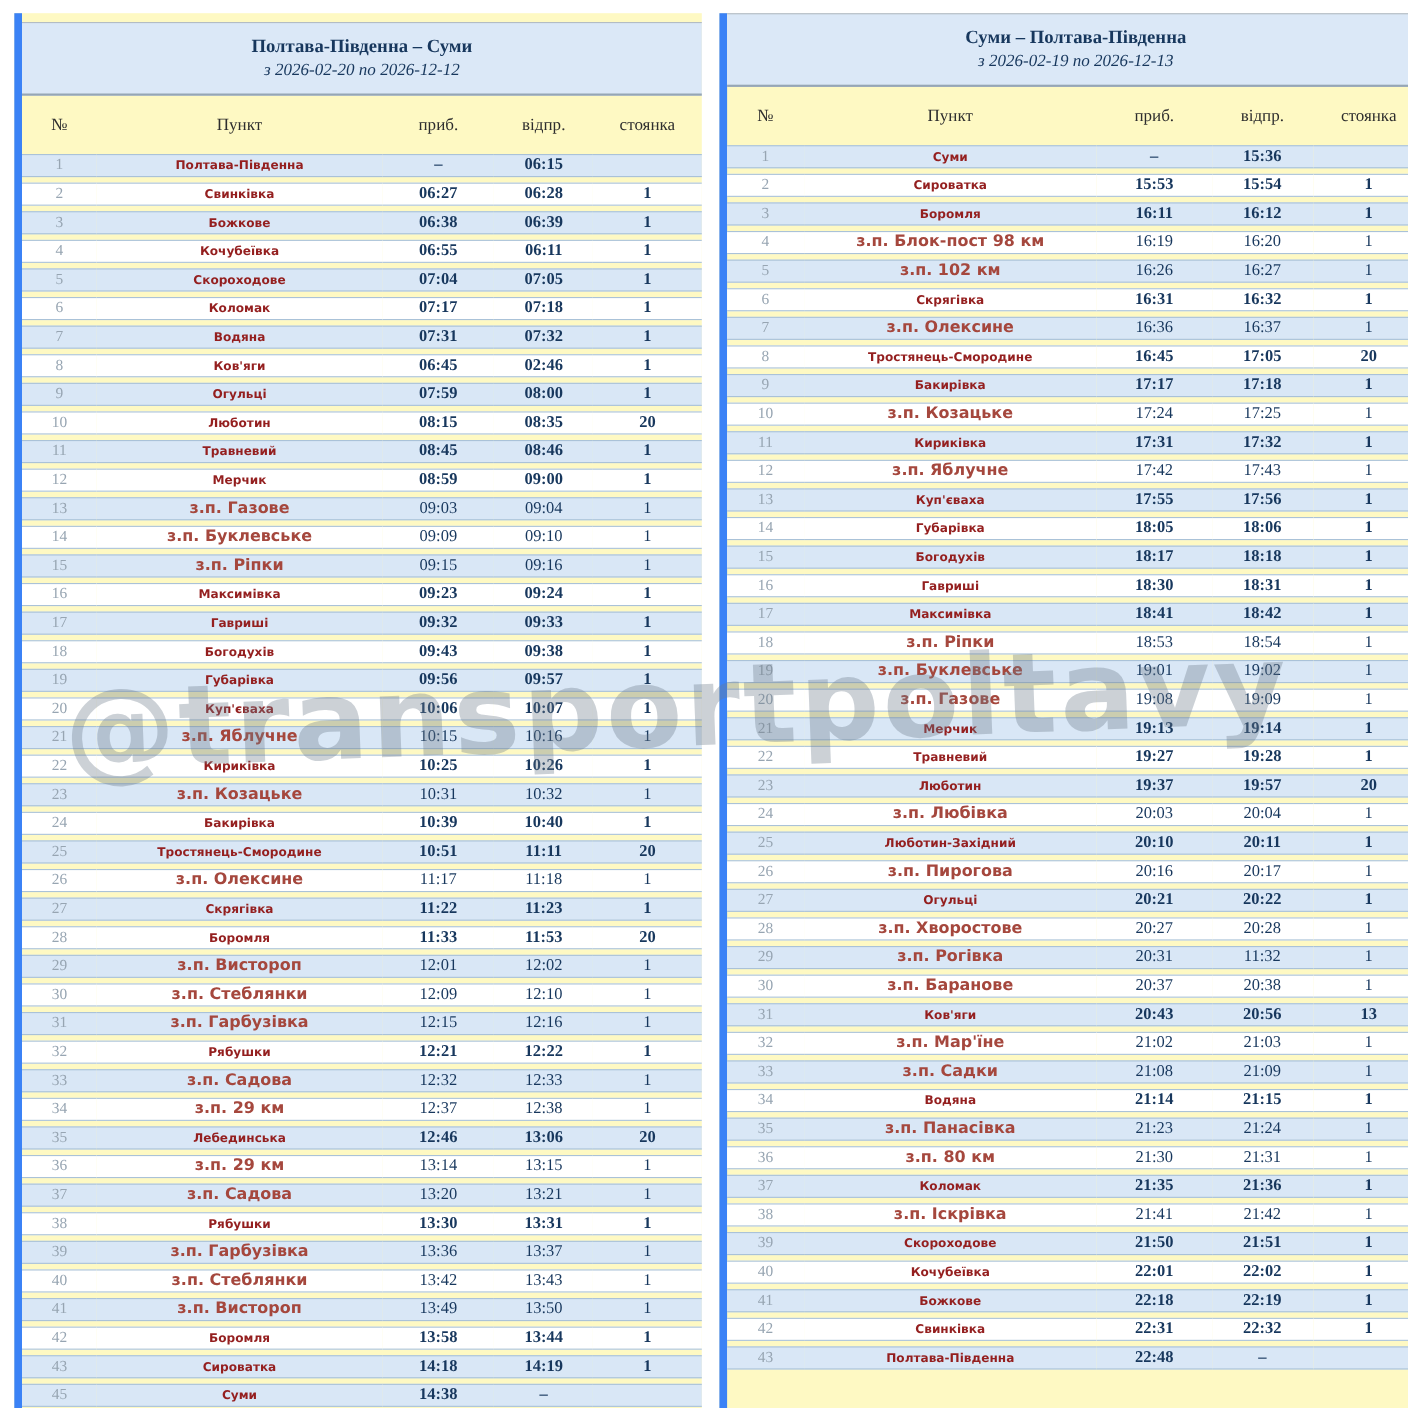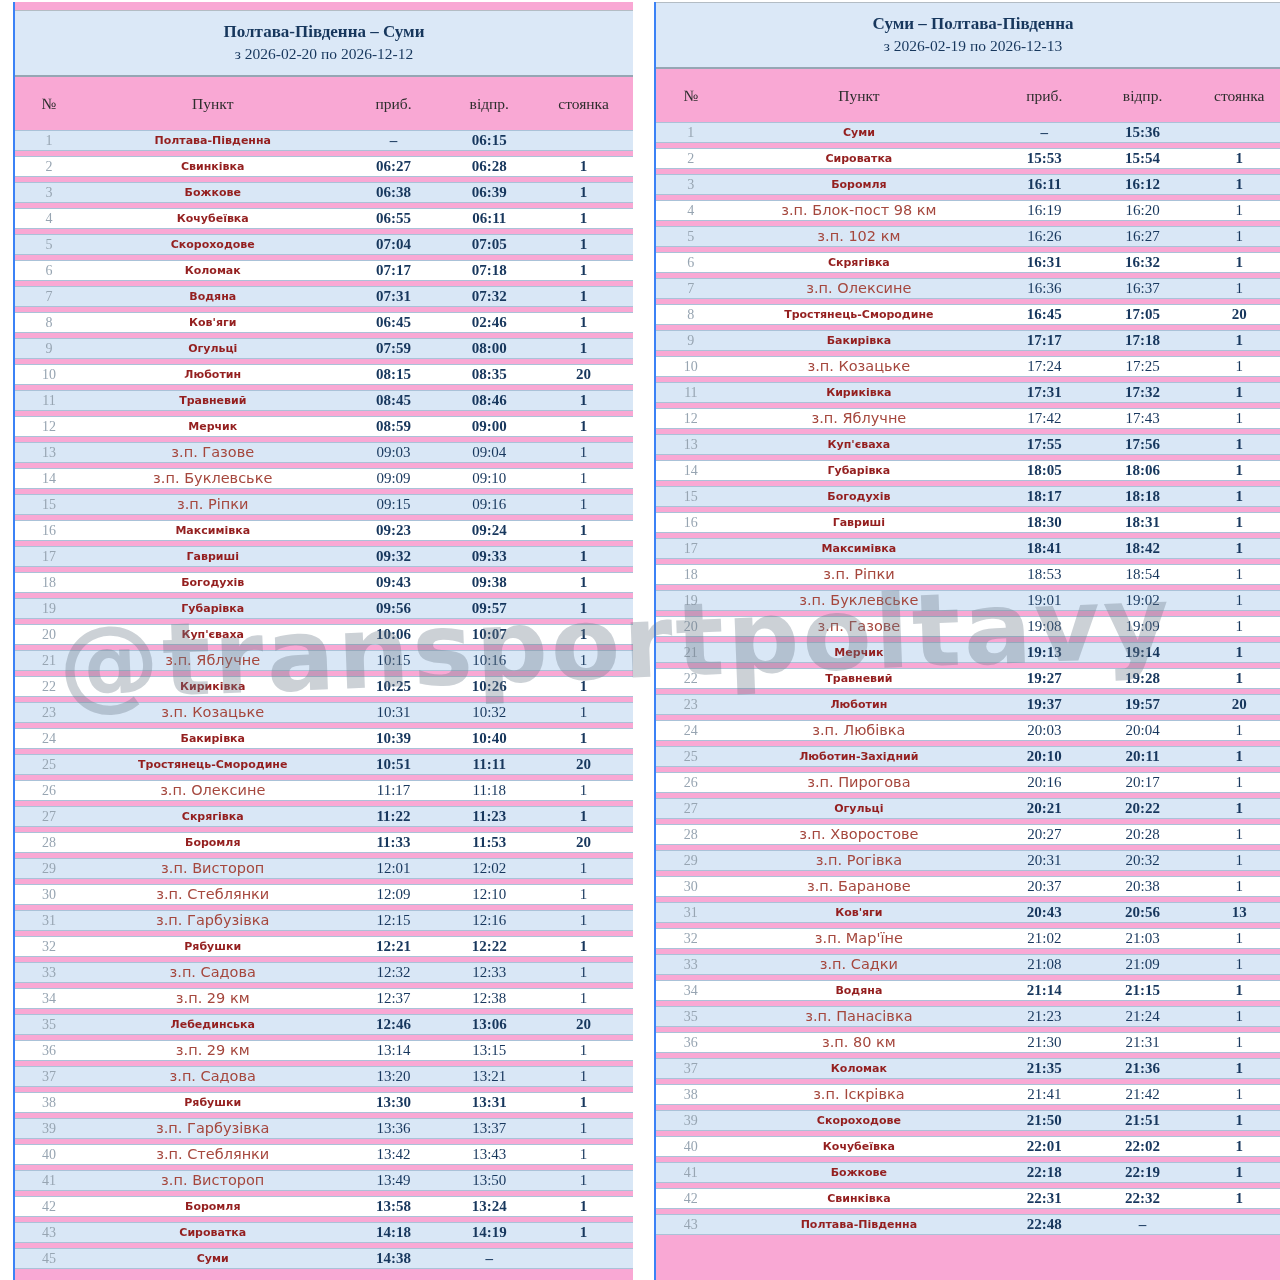--- a/index.html
+++ b/index.html
@@ -5,23 +5,23 @@
   html, body {
     margin: 0; padding: 0;
     width: 1280px; height: 1280px;
     background: #ffffff;
     overflow: hidden;
     font-family: "Liberation Serif", serif;
     position: relative;
   }
   .table-block {
     position: absolute;
-    top: 2px; bottom: 0;
-    border-left: 2px solid #3b82f6;
-    background: #f9a8d4;
+    top: 12px; bottom: 0;
+    border-left: 7px solid #3b82f6;
+    background: #fef9c3;
   }
   .block-left  { left: 13px;  width: 618px; }
   .block-right { left: 654px; width: 634px; }
 
   .title-band {
     background: #dbe8f7;
     border-top: 1px solid #b3bcc4;
     border-bottom: 2px solid #96a6b4;
     text-align: center;
     padding: 9px 0 11px 0;
@@ -30,20 +30,21 @@
   .table-title {
     font-weight: bold;
     font-size: 17px;
     color: #17375d;
     line-height: 23px;
   }
   .table-dates {
     font-size: 15.5px;
     color: #17375d;
     line-height: 21px;
+    font-style: italic;
   }
 
   table.timetable {
     width: 100%;
     border-collapse: separate;
     border-spacing: 0 5px;
     table-layout: fixed;
   }
   thead th {
     font-family: "Liberation Serif", serif;
@@ -69,21 +70,21 @@
   td.num {
     font-family: "Liberation Serif", serif;
     font-size: 14px;
     color: #97a5b2;
   }
   td.station {
     font-family: "DejaVu Sans", sans-serif;
     font-size: 14.5px;
   }
   tr.major td.station { color: #941f1f; font-weight: bold; font-size: 11px; }
-  tr.minor td.station { color: #a5473d; font-weight: normal; }
+  tr.minor td.station { color: #a5473d; font-weight: bold; }
   td.time, td.stop {
     font-family: "Liberation Serif", serif;
     font-size: 15px;
     color: #17375d;
   }
   tr.major td.time, tr.major td.stop { font-weight: bold; }
 
   .watermark {
     position: absolute;
     left: 58px;
@@ -410,21 +411,21 @@
           <td class="num">41</td>
           <td class="station">з.п. Вистороп</td>
           <td class="time">13:49</td>
           <td class="time">13:50</td>
           <td class="stop">1</td>
         </tr>
         <tr class="even major">
           <td class="num">42</td>
           <td class="station">Боромля</td>
           <td class="time">13:58</td>
-          <td class="time">13:24</td>
+          <td class="time">13:44</td>
           <td class="stop">1</td>
         </tr>
         <tr class="odd major">
           <td class="num">43</td>
           <td class="station">Сироватка</td>
           <td class="time">14:18</td>
           <td class="time">14:19</td>
           <td class="stop">1</td>
         </tr>
         <tr class="odd major">
@@ -654,21 +655,21 @@
           <td class="num">28</td>
           <td class="station">з.п. Хворостове</td>
           <td class="time">20:27</td>
           <td class="time">20:28</td>
           <td class="stop">1</td>
         </tr>
         <tr class="odd minor">
           <td class="num">29</td>
           <td class="station">з.п. Рогівка</td>
           <td class="time">20:31</td>
-          <td class="time">20:32</td>
+          <td class="time">11:32</td>
           <td class="stop">1</td>
         </tr>
         <tr class="even minor">
           <td class="num">30</td>
           <td class="station">з.п. Баранове</td>
           <td class="time">20:37</td>
           <td class="time">20:38</td>
           <td class="stop">1</td>
         </tr>
         <tr class="odd major">

